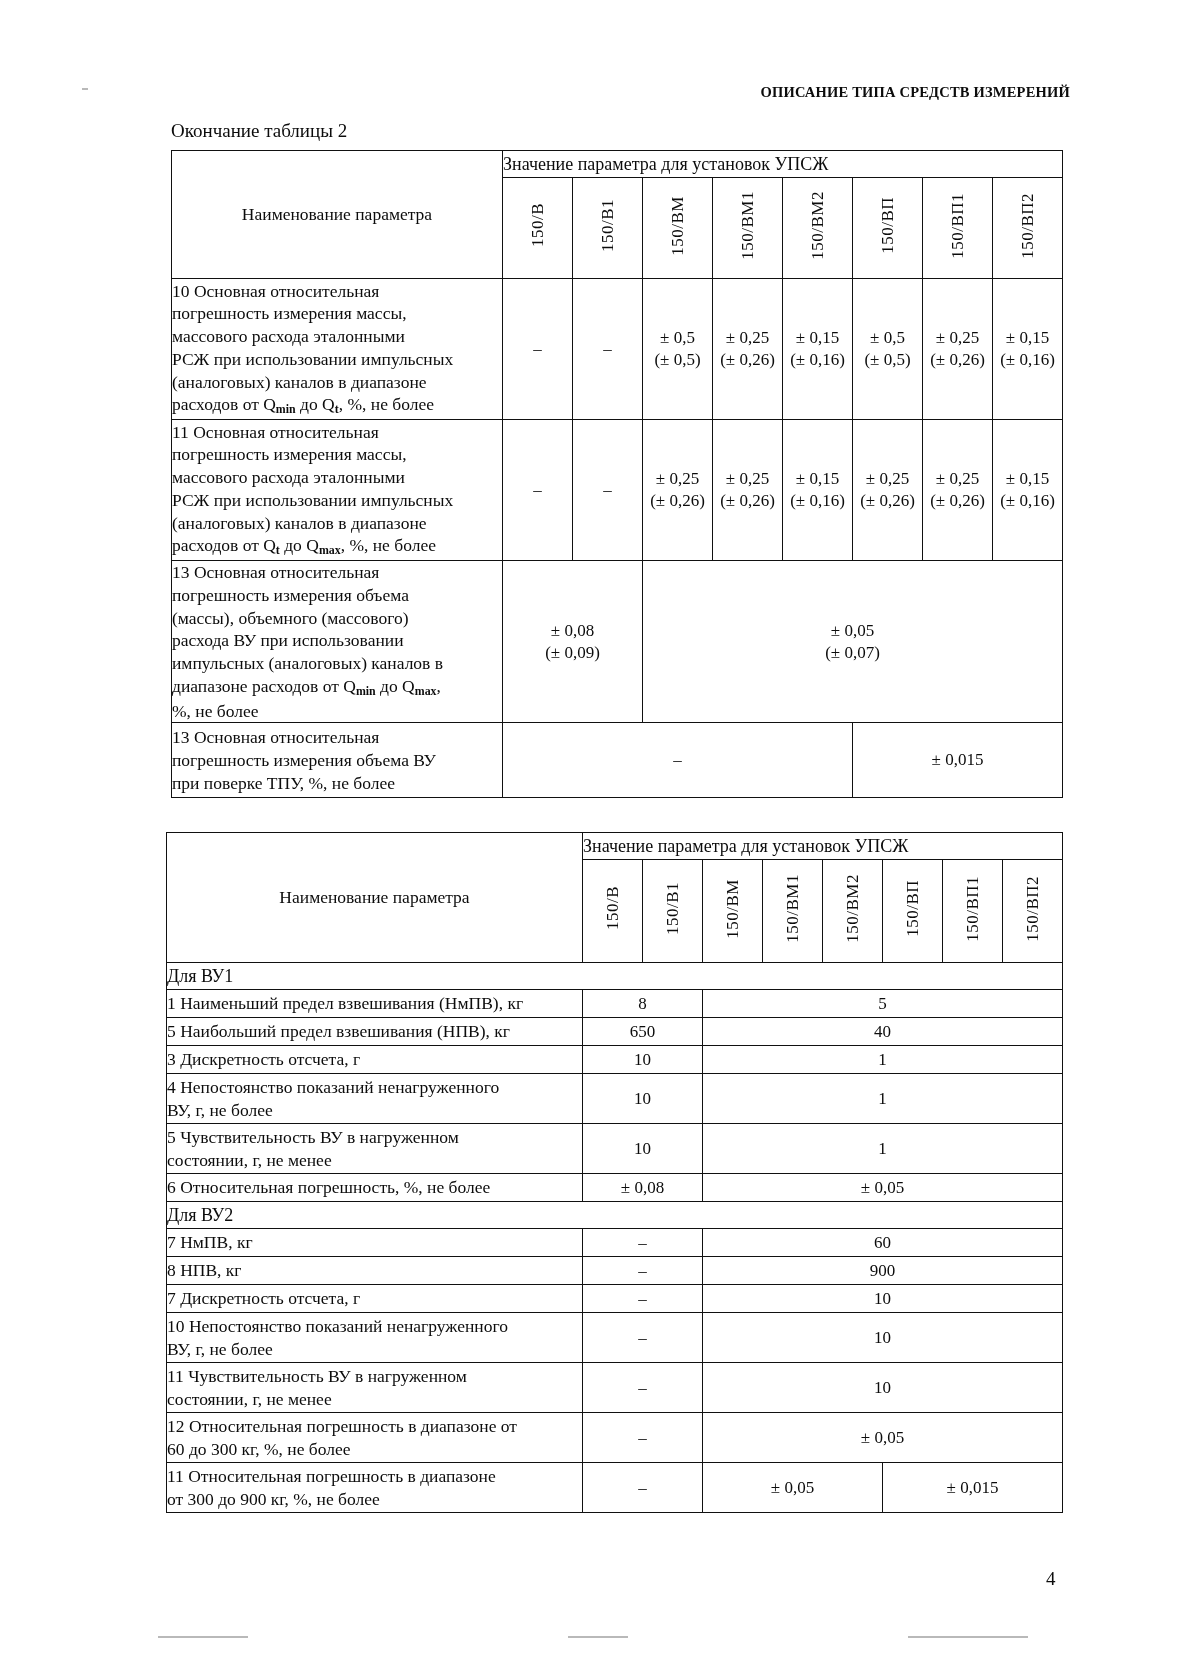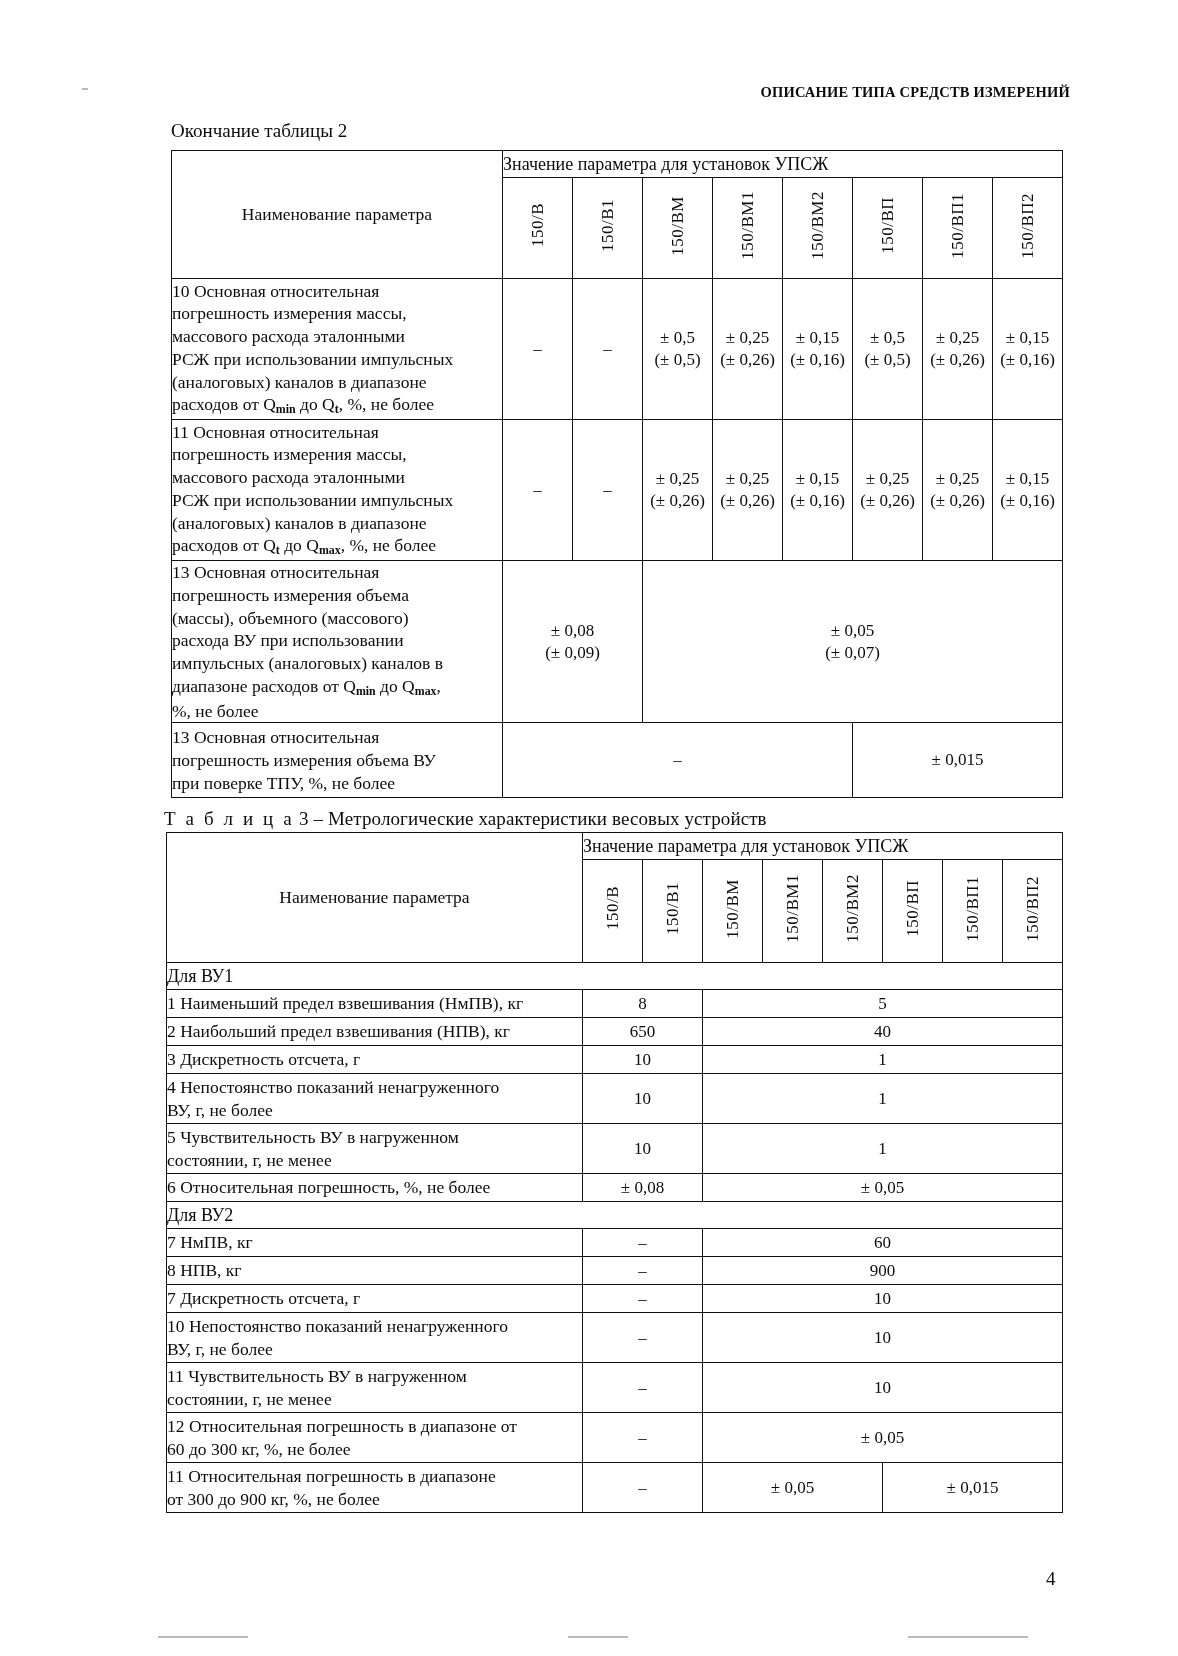--- a/index.html
+++ b/index.html
@@ -272,23 +272,20 @@
         <div>13 Основная относительная</div>
         <div>погрешность измерения объема ВУ</div>
         <div>при поверке ТПУ, %, не более</div>
       </td>
       <td class="valcell" colspan="5">–</td>
       <td class="valcell" colspan="3">± 0,015</td>
     </tr>
   </tbody>
     </table>
 
-  <div class="caption" id="cap-table3">
-    <span class="cap-sp">Т а б л и ц а</span><span> 3 </span><span>– Метрологические характеристики весовых устройств</span>
-  </div>
 
   <table class="doc-table" id="table3">
     <colgroup>
       <col style="width:416px">
       <col style="width:60px">
         <col style="width:60px">
         <col style="width:60px">
         <col style="width:60px">
       <col style="width:60px">
         <col style="width:60px">
@@ -314,21 +311,21 @@
     <tr>
       <td class="boldrow" colspan="9" style="height:26px">Для ВУ1</td>
     </tr>
 
     <tr>
       <td class="namecell mid" style="height:27px">1 Наименьший предел взвешивания (НмПВ), кг</td>
       <td class="valcell" colspan="2">8</td>
       <td class="valcell" colspan="6">5</td>
     </tr>
     <tr>
-      <td class="namecell mid" style="height:27px">2 Наибольший предел взвешивания (НПВ), кг</td>
+      <td class="namecell mid" style="height:27px">5 Наибольший предел взвешивания (НПВ), кг</td>
       <td class="valcell" colspan="2">650</td>
       <td class="valcell" colspan="6">40</td>
     </tr>
     <tr>
       <td class="namecell mid" style="height:27px">3 Дискретность отсчета, г</td>
       <td class="valcell" colspan="2">10</td>
       <td class="valcell" colspan="6">1</td>
     </tr>
     <tr>
       <td class="namecell" style="height:49px">

